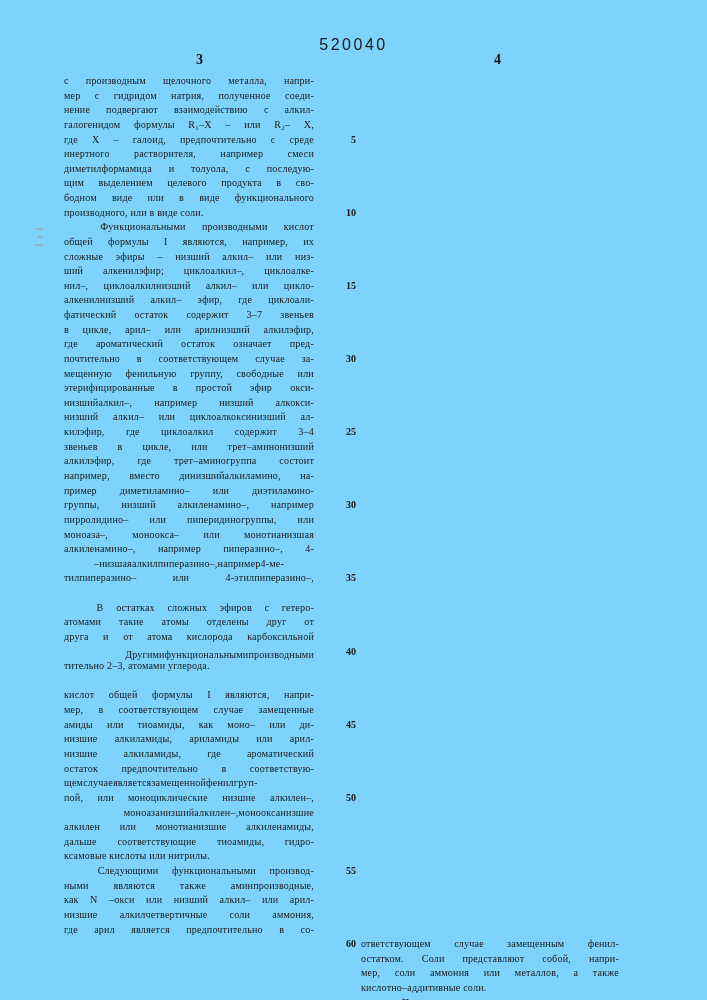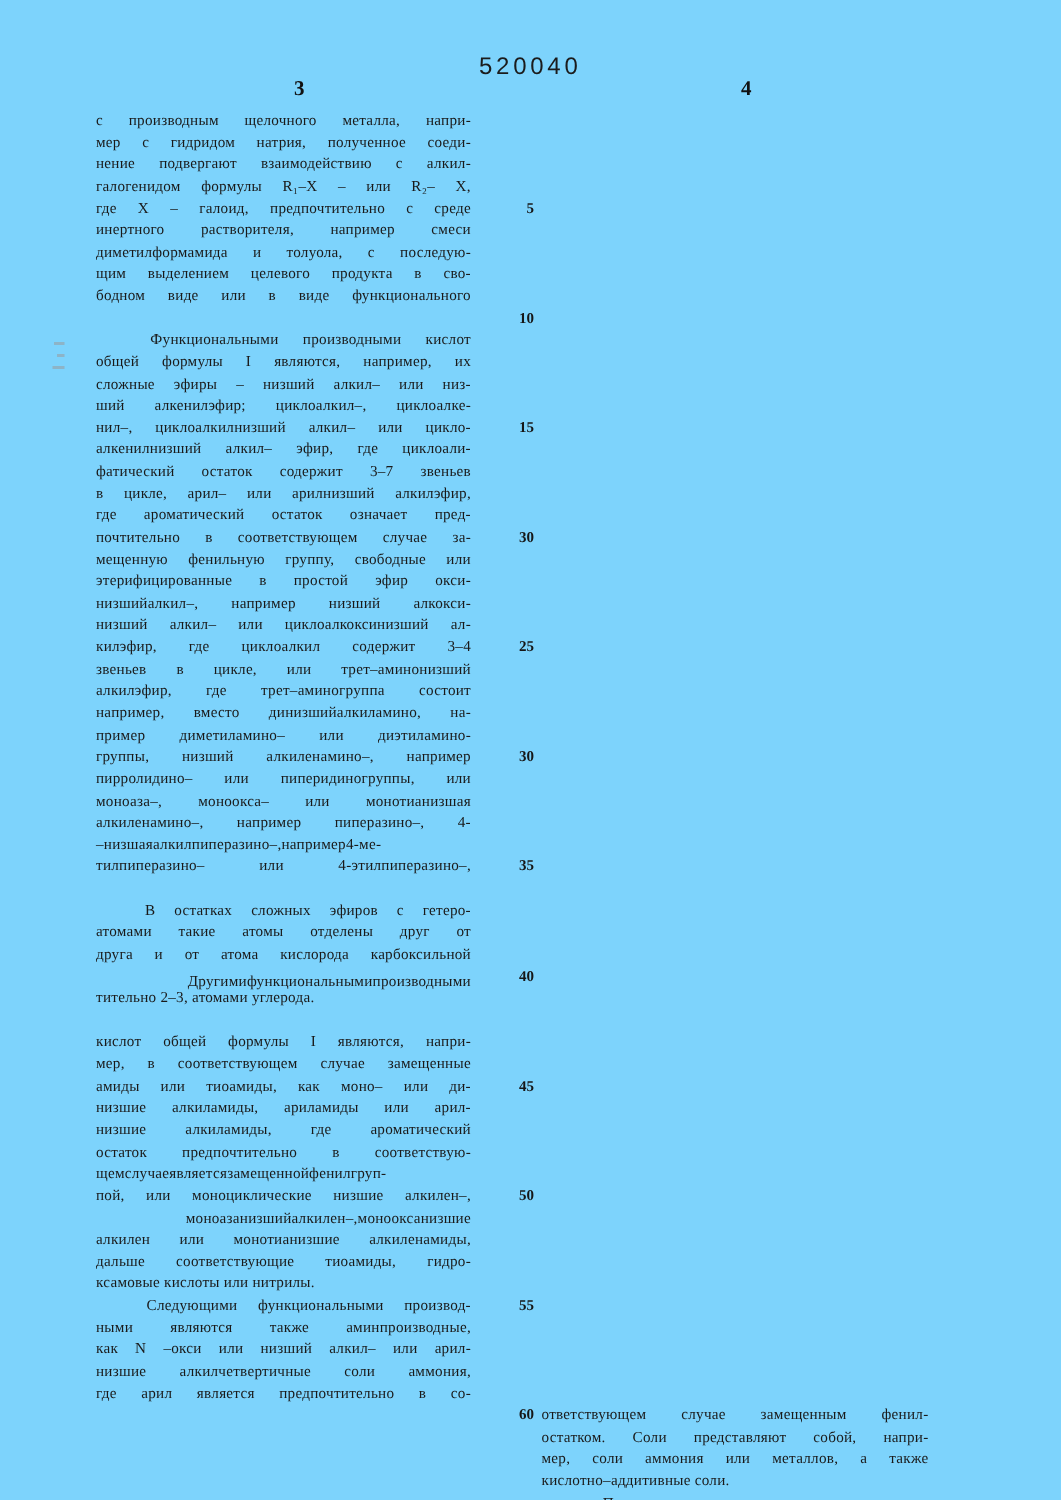--- a/index.html
+++ b/index.html
@@ -106,20 +106,21 @@
     <div class="text-col left" id="left-col" style="position: relative; height: 863.17px;">
         <div style="position: absolute; top: 0px; left: 0px; width: 100%; height: 14.63px; display: flex; justify-content: space-between; white-space: pre;"><span>с</span><span>производным</span><span>щелочного</span><span>металла,</span><span>напри-</span></div>
         <div style="position: absolute; top: 14.63px; left: 0px; width: 100%; height: 14.63px; display: flex; justify-content: space-between; white-space: pre;"><span>мер</span><span>с</span><span>гидридом</span><span>натрия,</span><span>полученное</span><span>соеди-</span></div>
         <div style="position: absolute; top: 29.26px; left: 0px; width: 100%; height: 14.63px; display: flex; justify-content: space-between; white-space: pre;"><span>нение</span><span>подвергают</span><span>взаимодействию</span><span>с</span><span>алкил-</span></div>
         <div style="position: absolute; top: 43.89px; left: 0px; width: 100%; height: 14.63px; display: flex; justify-content: space-between; white-space: pre;"><span>галогенидом</span><span>формулы</span><span>R₁–X</span><span>–</span><span>или</span><span>R₂–</span><span>X,</span></div>
         <div style="position: absolute; top: 58.52px; left: 0px; width: 100%; height: 14.63px; display: flex; justify-content: space-between; white-space: pre;"><span>где</span><span>X</span><span>–</span><span>галоид,</span><span>предпочтительно</span><span>с</span><span>среде</span></div>
         <div style="position: absolute; top: 73.15px; left: 0px; width: 100%; height: 14.63px; display: flex; justify-content: space-between; white-space: pre;"><span>инертного</span><span>растворителя,</span><span>например</span><span>смеси</span></div>
         <div style="position: absolute; top: 87.78px; left: 0px; width: 100%; height: 14.63px; display: flex; justify-content: space-between; white-space: pre;"><span>диметилформамида</span><span>и</span><span>толуола,</span><span>с</span><span>последую-</span></div>
         <div style="position: absolute; top: 102.41px; left: 0px; width: 100%; height: 14.63px; display: flex; justify-content: space-between; white-space: pre;"><span>щим</span><span>выделением</span><span>целевого</span><span>продукта</span><span>в</span><span>сво-</span></div>
         <div style="position: absolute; top: 117.04px; left: 0px; width: 100%; height: 14.63px; display: flex; justify-content: space-between; white-space: pre;"><span>бодном</span><span>виде</span><span>или</span><span>в</span><span>виде</span><span>функционального</span></div>
+        <div style="position: absolute; top: 131.67px; left: 0px; width: 100%; height: 14.63px; white-space: pre; padding-left: 0px;">производного, или в виде соли.</div>
         <div style="position: absolute; top: 146.3px; left: 0px; width: 100%; height: 14.63px; display: flex; justify-content: space-between; white-space: pre;"><span style="width: 20px; flex: 0 0 auto;"></span><span>Функциональными</span><span>производными</span><span>кислот</span></div>
         <div style="position: absolute; top: 160.93px; left: 0px; width: 100%; height: 14.63px; display: flex; justify-content: space-between; white-space: pre;"><span>общей</span><span>формулы</span><span>I</span><span>являются,</span><span>например,</span><span>их</span></div>
         <div style="position: absolute; top: 175.56px; left: 0px; width: 100%; height: 14.63px; display: flex; justify-content: space-between; white-space: pre;"><span>сложные</span><span>эфиры</span><span>–</span><span>низший</span><span>алкил–</span><span>или</span><span>низ-</span></div>
         <div style="position: absolute; top: 190.19px; left: 0px; width: 100%; height: 14.63px; display: flex; justify-content: space-between; white-space: pre;"><span>ший</span><span>алкенилэфир;</span><span>циклоалкил–,</span><span>циклоалке-</span></div>
         <div style="position: absolute; top: 204.82px; left: 0px; width: 100%; height: 14.63px; display: flex; justify-content: space-between; white-space: pre;"><span>нил–,</span><span>циклоалкилнизший</span><span>алкил–</span><span>или</span><span>цикло-</span></div>
         <div style="position: absolute; top: 219.45px; left: 0px; width: 100%; height: 14.63px; display: flex; justify-content: space-between; white-space: pre;"><span>алкенилнизший</span><span>алкил–</span><span>эфир,</span><span>где</span><span>циклоали-</span></div>
         <div style="position: absolute; top: 234.08px; left: 0px; width: 100%; height: 14.63px; display: flex; justify-content: space-between; white-space: pre;"><span>фатический</span><span>остаток</span><span>содержит</span><span>3–7</span><span>звеньев</span></div>
         <div style="position: absolute; top: 248.71px; left: 0px; width: 100%; height: 14.63px; display: flex; justify-content: space-between; white-space: pre;"><span>в</span><span>цикле,</span><span>арил–</span><span>или</span><span>арилнизший</span><span>алкилэфир,</span></div>
         <div style="position: absolute; top: 263.34px; left: 0px; width: 100%; height: 14.63px; display: flex; justify-content: space-between; white-space: pre;"><span>где</span><span>ароматический</span><span>остаток</span><span>означает</span><span>пред-</span></div>
         <div style="position: absolute; top: 277.97px; left: 0px; width: 100%; height: 14.63px; display: flex; justify-content: space-between; white-space: pre;"><span>почтительно</span><span>в</span><span>соответствующем</span><span>случае</span><span>за-</span></div>
@@ -129,21 +130,21 @@
         <div style="position: absolute; top: 336.49px; left: 0px; width: 100%; height: 14.63px; display: flex; justify-content: space-between; white-space: pre;"><span>низший</span><span>алкил–</span><span>или</span><span>циклоалкоксинизший</span><span>ал-</span></div>
         <div style="position: absolute; top: 351.12px; left: 0px; width: 100%; height: 14.63px; display: flex; justify-content: space-between; white-space: pre;"><span>килэфир,</span><span>где</span><span>циклоалкил</span><span>содержит</span><span>3–4</span></div>
         <div style="position: absolute; top: 365.75px; left: 0px; width: 100%; height: 14.63px; display: flex; justify-content: space-between; white-space: pre;"><span>звеньев</span><span>в</span><span>цикле,</span><span>или</span><span>трет–аминонизший</span></div>
         <div style="position: absolute; top: 380.38px; left: 0px; width: 100%; height: 14.63px; display: flex; justify-content: space-between; white-space: pre;"><span>алкилэфир,</span><span>где</span><span>трет–аминогруппа</span><span>состоит</span></div>
         <div style="position: absolute; top: 395.01px; left: 0px; width: 100%; height: 14.63px; display: flex; justify-content: space-between; white-space: pre;"><span>например,</span><span>вместо</span><span>динизшийалкиламино,</span><span>на-</span></div>
         <div style="position: absolute; top: 409.64px; left: 0px; width: 100%; height: 14.63px; display: flex; justify-content: space-between; white-space: pre;"><span>пример</span><span>диметиламино–</span><span>или</span><span>диэтиламино-</span></div>
         <div style="position: absolute; top: 424.27px; left: 0px; width: 100%; height: 14.63px; display: flex; justify-content: space-between; white-space: pre;"><span>группы,</span><span>низший</span><span>алкиленамино–,</span><span>например</span></div>
         <div style="position: absolute; top: 438.9px; left: 0px; width: 100%; height: 14.63px; display: flex; justify-content: space-between; white-space: pre;"><span>пирролидино–</span><span>или</span><span>пиперидиногруппы,</span><span>или</span></div>
         <div style="position: absolute; top: 453.53px; left: 0px; width: 100%; height: 14.63px; display: flex; justify-content: space-between; white-space: pre;"><span>моноаза–,</span><span>монооксa–</span><span>или</span><span>монотианизшая</span></div>
         <div style="position: absolute; top: 468.16px; left: 0px; width: 100%; height: 14.63px; display: flex; justify-content: space-between; white-space: pre;"><span>алкиленамино–,</span><span>например</span><span>пиперазино–,</span><span>4-</span></div>
-        <div style="position: absolute; top: 482.79px; left: 0px; width: 100%; height: 14.63px; display: flex; justify-content: flex-start; white-space: pre;"><span>–низшая</span><span>алкилпиперазино–,</span><span>например</span><span>4-ме-</span></div>
+        <div style="position: absolute; top: 482.79px; left: 0px; width: 100%; height: 14.63px; display: flex; justify-content: center; white-space: pre;"><span>–низшая</span><span>алкилпиперазино–,</span><span>например</span><span>4-ме-</span></div>
         <div style="position: absolute; top: 497.42px; left: 0px; width: 100%; height: 14.63px; display: flex; justify-content: space-between; white-space: pre;"><span>тилпиперазино–</span><span>или</span><span>4-этилпиперазино–,</span></div>
         <div style="position: absolute; top: 526.68px; left: 0px; width: 100%; height: 14.63px; display: flex; justify-content: space-between; white-space: pre;"><span style="width: 20px; flex: 0 0 auto;"></span><span>В</span><span>остатках</span><span>сложных</span><span>эфиров</span><span>с</span><span>гетеро-</span></div>
         <div style="position: absolute; top: 541.31px; left: 0px; width: 100%; height: 14.63px; display: flex; justify-content: space-between; white-space: pre;"><span>атомами</span><span>такие</span><span>атомы</span><span>отделены</span><span>друг</span><span>от</span></div>
         <div style="position: absolute; top: 555.94px; left: 0px; width: 100%; height: 14.63px; display: flex; justify-content: space-between; white-space: pre;"><span>друга</span><span>и</span><span>от</span><span>атома</span><span>кислорода</span><span>карбоксильной</span></div>
         <div style="position: absolute; top: 585.2px; left: 0px; width: 100%; height: 14.63px; white-space: pre; padding-left: 0px;">тительно 2–3, атомами углерода.</div>
         <div style="position: absolute; top: 574px; left: 0px; width: 100%; height: 14.63px; display: flex; justify-content: flex-end; white-space: pre;"><span style="width: 20px; flex: 0 0 auto;"></span><span>Другими</span><span>функциональными</span><span>производными</span></div>
         <div style="position: absolute; top: 614.46px; left: 0px; width: 100%; height: 14.63px; display: flex; justify-content: space-between; white-space: pre;"><span>кислот</span><span>общей</span><span>формулы</span><span>I</span><span>являются,</span><span>напри-</span></div>
         <div style="position: absolute; top: 629.09px; left: 0px; width: 100%; height: 14.63px; display: flex; justify-content: space-between; white-space: pre;"><span>мер,</span><span>в</span><span>соответствующем</span><span>случае</span><span>замещенные</span></div>
         <div style="position: absolute; top: 643.72px; left: 0px; width: 100%; height: 14.63px; display: flex; justify-content: space-between; white-space: pre;"><span>амиды</span><span>или</span><span>тиоамиды,</span><span>как</span><span>моно–</span><span>или</span><span>ди-</span></div>
         <div style="position: absolute; top: 658.35px; left: 0px; width: 100%; height: 14.63px; display: flex; justify-content: space-between; white-space: pre;"><span>низшие</span><span>алкиламиды,</span><span>ариламиды</span><span>или</span><span>арил-</span></div>

